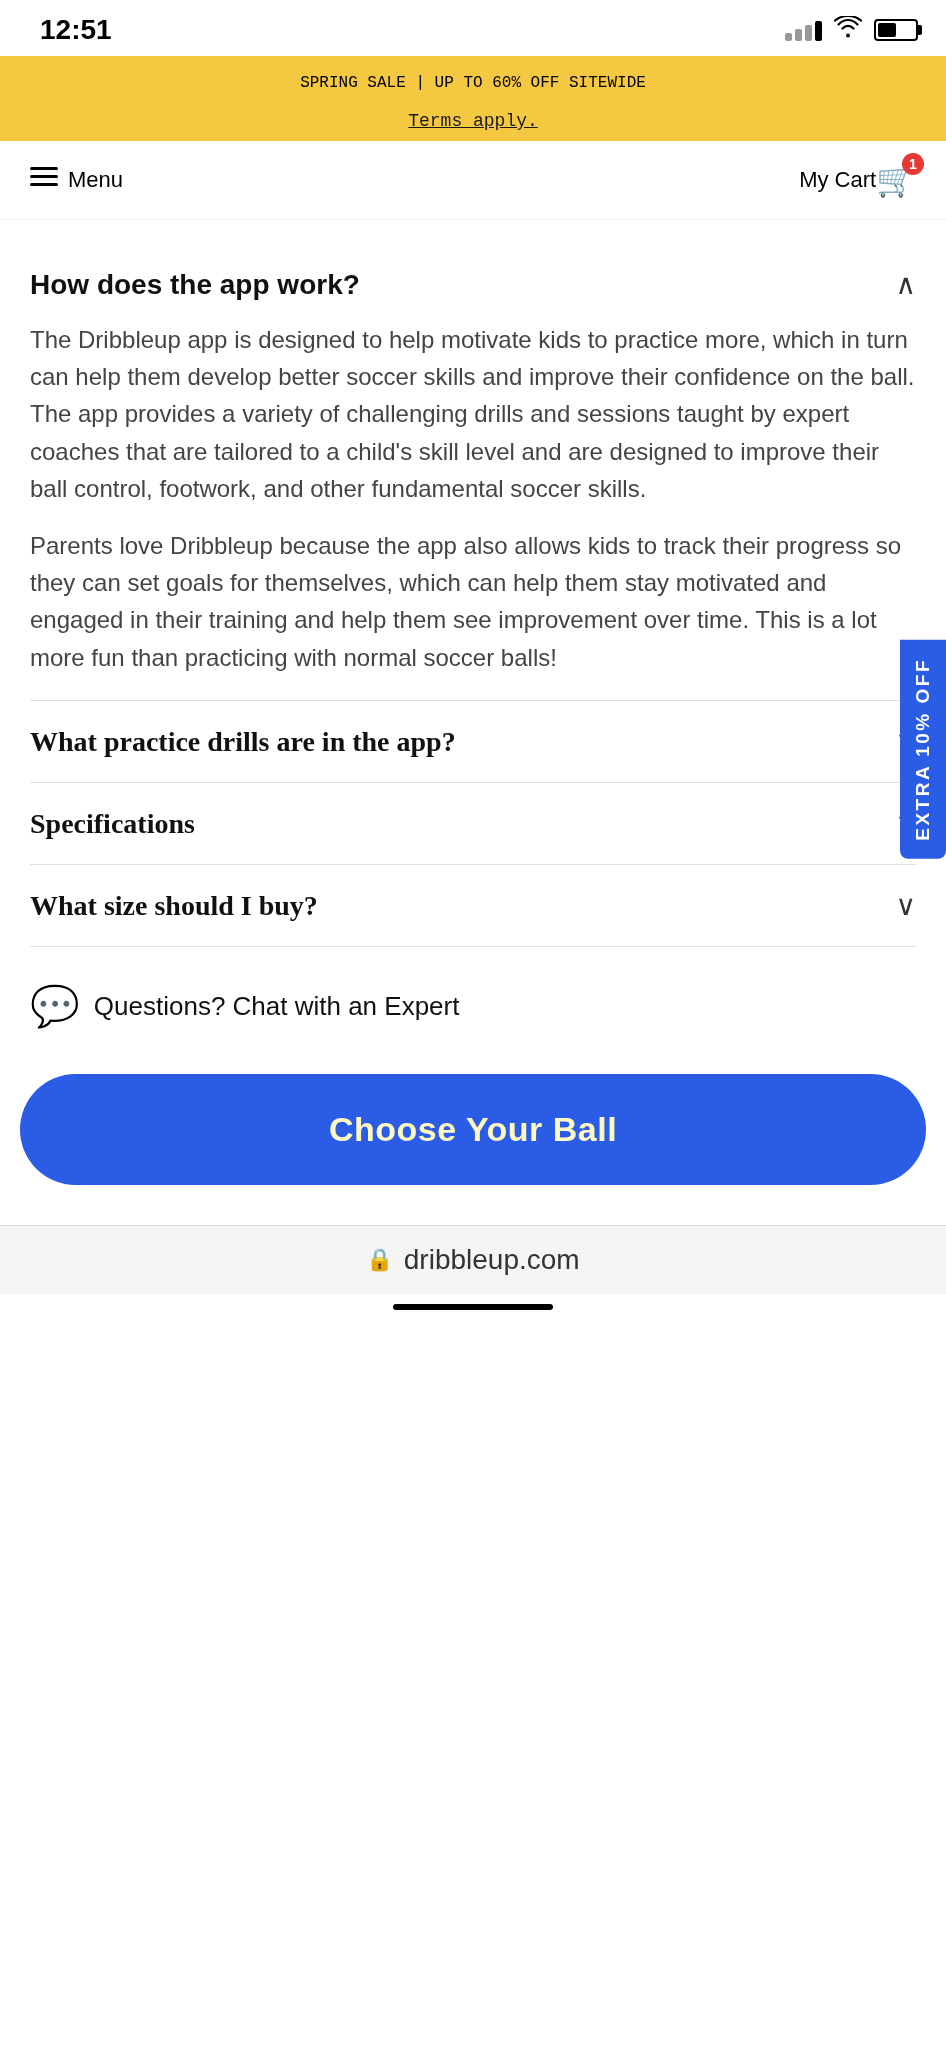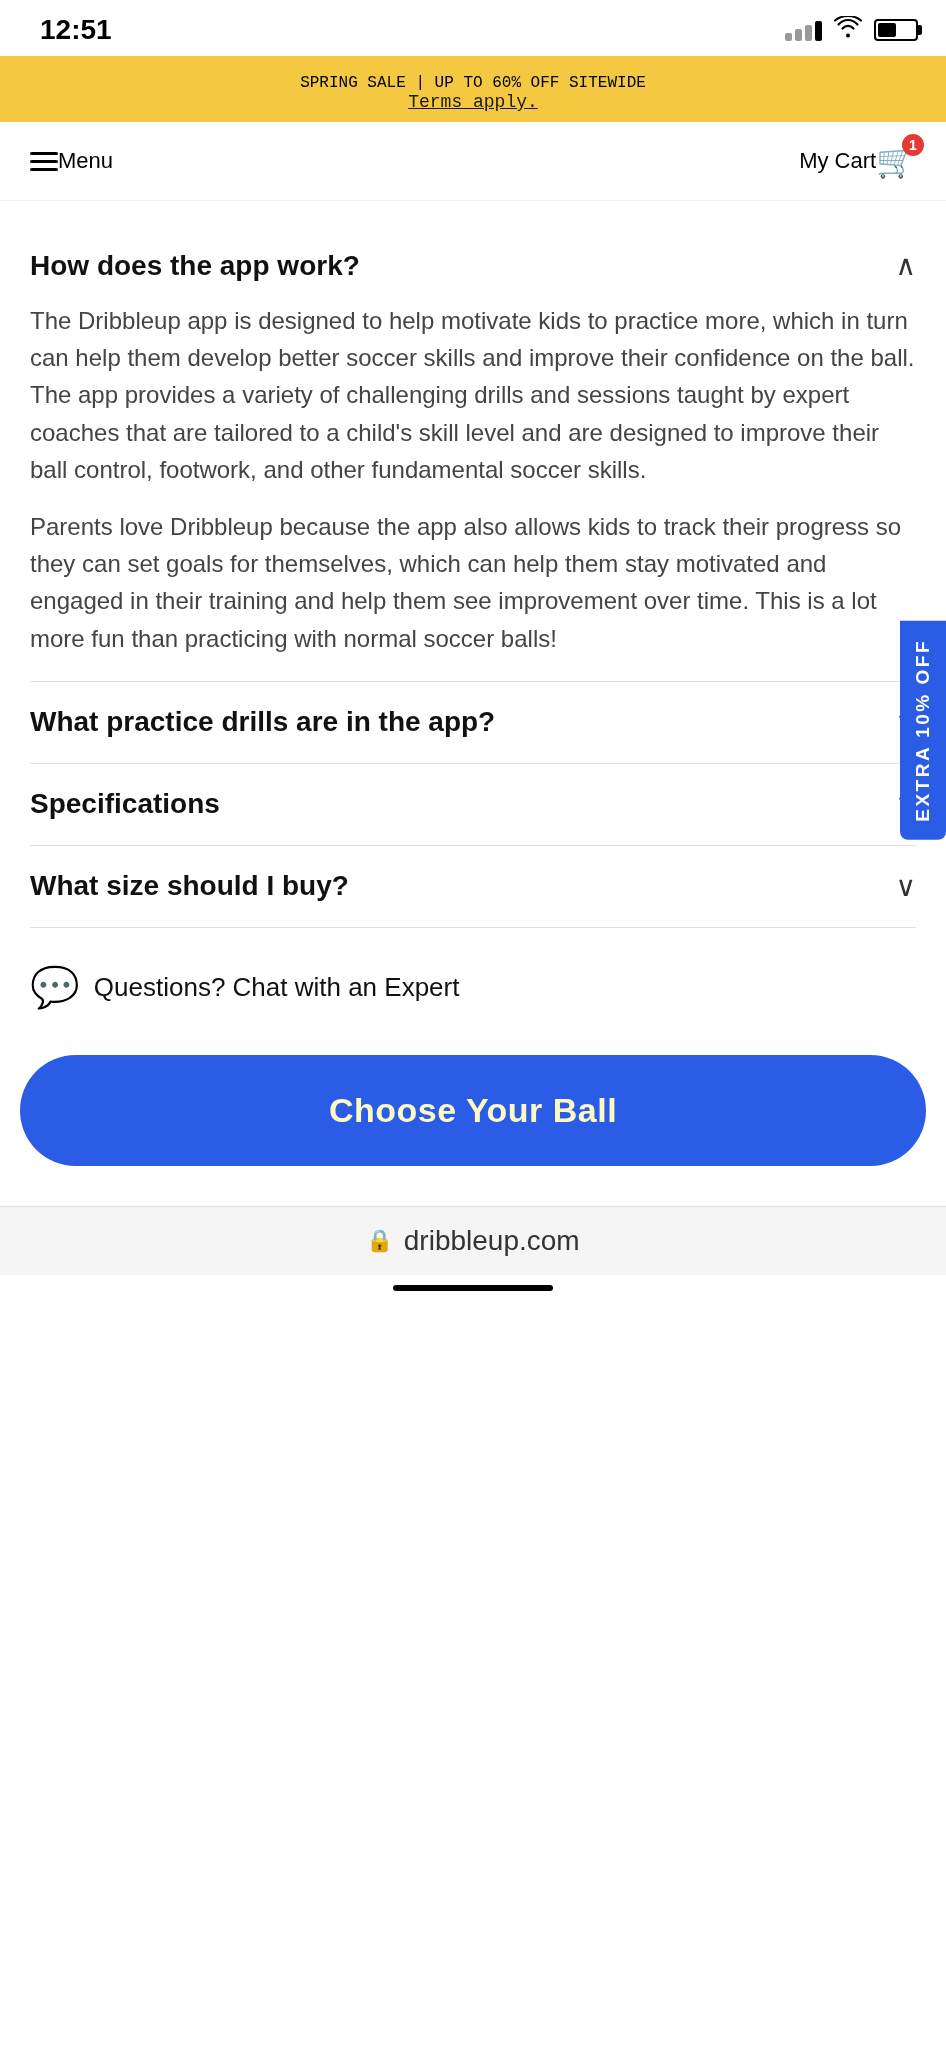--- a/index.html
+++ b/index.html
@@ -81,35 +81,35 @@
       background: #F5C842;
       text-align: center;
       padding: 18px 20px 10px;
       font-family: Liberation Mono, monospace;
     }
     .promo-sub {
       font-size: 18px;
       color: #1a1a1a;
       text-decoration: underline;
       display: block;
-      margin-top: 0;
+      margin-top: 19px;
     }
 
     
     .nav-bar {
       display: flex;
       justify-content: space-between;
       align-items: center;
       padding: 20px 30px;
       border-bottom: 1px solid #eee;
       background: #fff;
     }
     .nav-menu {
       display: flex;
-      align-items: center;
+      gap: 10px;
       font-size: 22px;
       color: #000;
       cursor: pointer;
     }
     .hamburger-icon {
       display: flex;
       flex-direction: column;
       gap: 5px;
     }
     .hamburger-icon span {
@@ -177,21 +177,21 @@
     }
 
     
     .faq-item {
       border-bottom: 1px solid #e0e0e0;
       padding: 24px 0;
     }
     .faq-header {
       display: flex;
       justify-content: space-between;
-      align-items: center;
+      align-items: flex-end;
       cursor: pointer;
     }
     .faq-title {
       font-size: 28px;
       font-weight: 700;
       color: #111;
       flex: 1;
       padding-right: 20px;
     }
     .faq-toggle {
@@ -212,20 +212,21 @@
       margin-bottom: 0;
     }
 
     
     .faq-item-collapsed .faq-header {
       padding: 24px 0;
       margin: 0;
     }
     .faq-item-collapsed {
       border-bottom: 1px solid #e0e0e0;
+      font-family: Liberation Serif, serif;
     }
 
     
     .chat-section {
       padding: 36px 0 24px;
       display: flex;
       align-items: center;
       gap: 14px;
     }
     .chat-bubble-icon {

